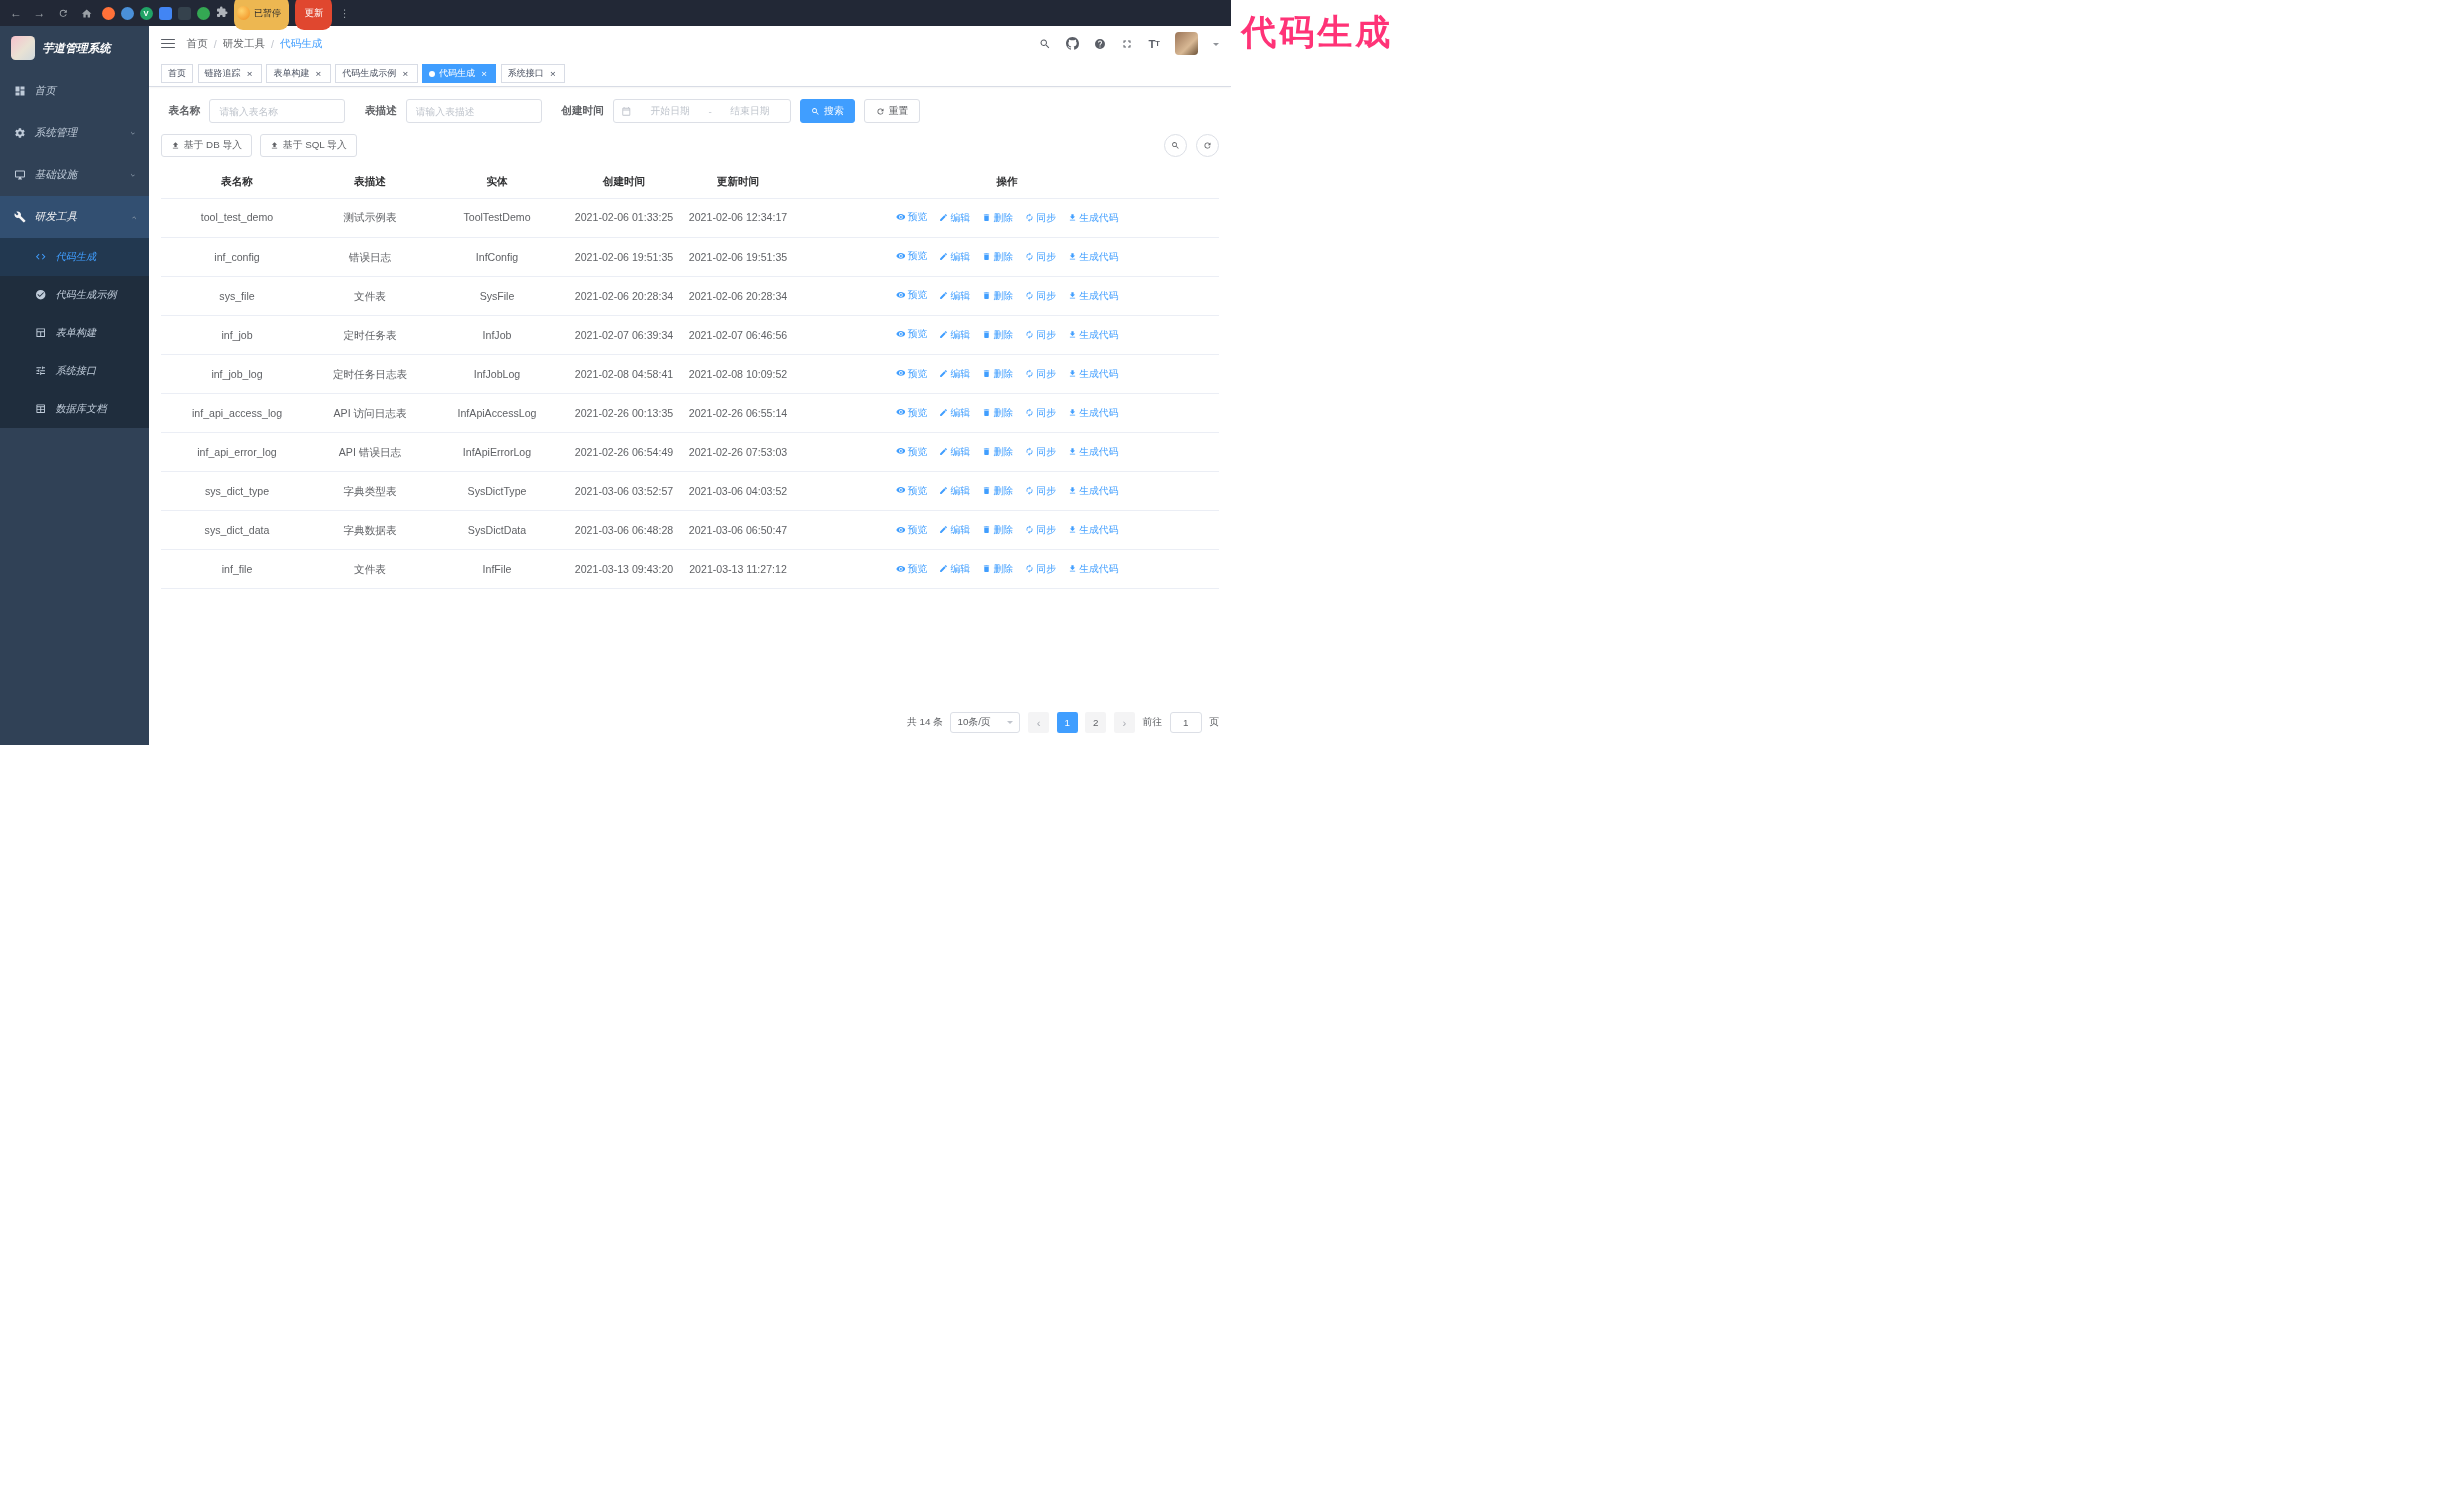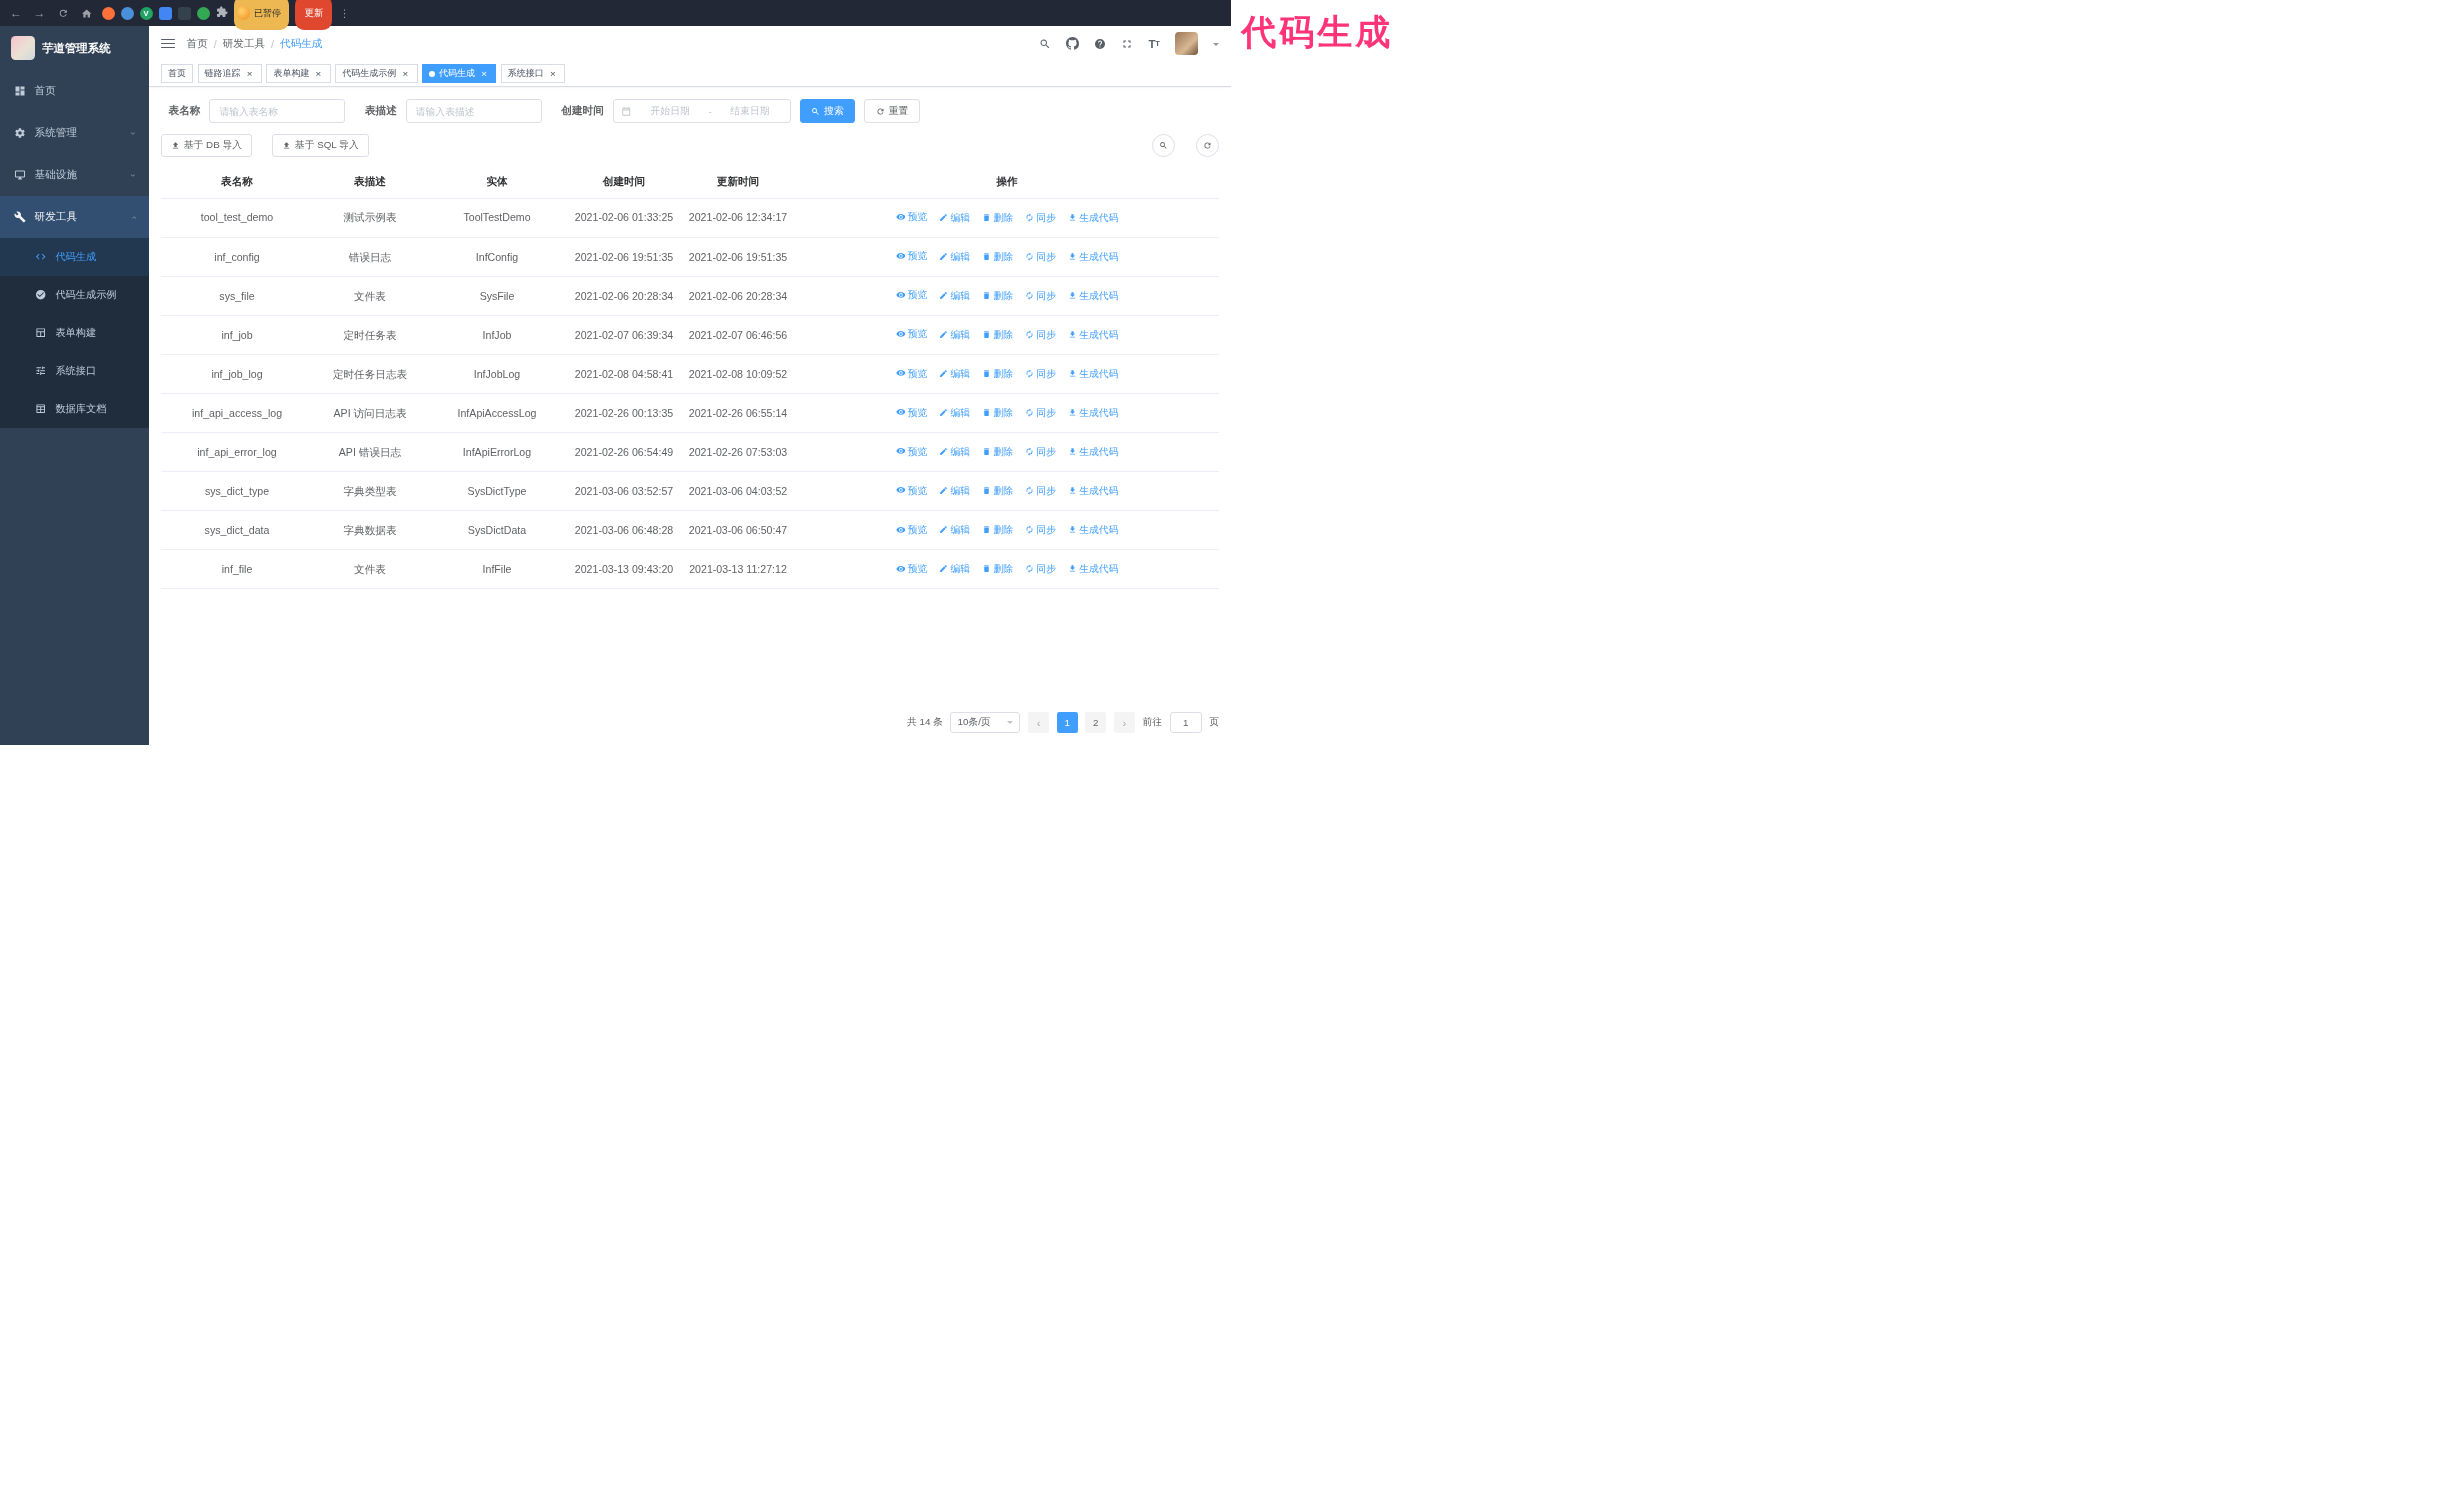--- a/index.html
+++ b/index.html
@@ -21,21 +21,21 @@
   .profile-chip .mini-avatar { width:13.6px; height:13.6px; border-radius:50%; background:radial-gradient(circle at 35% 35%, #ffd36b, #f08c1f); }
   .profile-chip span { font-size:9px; color:#2b2b2b; }
   .update-pill { height:34px; background:#e0472f; border:none; border-radius:9px; color:#fff; font-size:9.5px; padding:0 9px; cursor:pointer; }
   .kebab { color:#9aa0a6; font-size:10.6px; }
 
   
   .annotation { position:absolute; top:9px; left:53.5%; transform:translateX(-50%); font-size:35px; font-weight:bold; letter-spacing:3px; color:#ff3377; z-index:50; pointer-events:none; }
 
   
   .app { display:flex; height:719px; }
-  .sidebar { width:149px; background:#304156; color:#bfcbd9; flex-shrink:0; display:flex; flex-direction:column; }
+  .sidebar { width:149px; background:#304156; color:#bfcbd9; flex-shrink:0; display:flex; flex-direction:column;font-style:italic; }
   .logo-row { height:44px; display:flex; align-items:center; gap:7.6px; padding:0 10.6px; }
   .logo-avatar { width:24px; height:24px; border-radius:4.5px; background:linear-gradient(135deg,#f7c2cc 0%,#e9e2d4 55%,#cfd8dc 100%); flex-shrink:0; }
   .logo-title { color:#fff; font-size:11.4px; font-weight:bold; white-space:nowrap; }
   .menu-item { height:42px; display:flex; align-items:center; gap:9px; padding:0 13.6px; font-size:10.6px; cursor:pointer; color:#bfcbd9; }
   .menu-item svg { flex-shrink:0; }
   .menu-item.open { background:rgba(64,158,255,0.16); color:#f4f4f5; }
   .chev { margin-left:auto; font-size:9.8px; color:#8696a7; display:inline-block; transform:rotate(90deg); }
   .chev.up { transform:rotate(-90deg); }
   .submenu { background:#1f2d3d; }
   .submenu .menu-item { height:38px; padding-left:35px; font-size:10.2px; }
@@ -69,21 +69,21 @@
   .content { flex:1; padding:12px 12px 0 12px; display:flex; flex-direction:column; min-height:0; }
   .search-row { display:flex; align-items:center; gap:9px; flex-wrap:nowrap; }
   .form-label { font-size:10.6px; font-weight:bold; color:#606266; margin-left:10.6px; white-space:nowrap; }
   .form-label:first-child { margin-left:7.6px; }
   .el-input { height:24px; border:0.8px solid #dcdfe6; border-radius:3px; padding:0 9px; font-size:9.8px; color:#606266; width:136px; font-family:inherit; }
   .el-input::placeholder { color:#bfc4cc; }
   .date-range { width:178px; height:24px; border:0.8px solid #dcdfe6; border-radius:3px; display:flex; align-items:center; gap:6px; padding:0 7.6px; color:#bfc4cc; font-size:9.8px; }
   .date-range .ph { flex:1; text-align:center; }
   .btn { height:24px; border-radius:3px; font-size:9.8px; display:inline-flex; align-items:center; gap:3.8px; padding:0 10.6px; cursor:pointer; border:0.8px solid #dcdfe6; background:#fff; color:#606266; font-family:inherit; }
   .btn.primary { background:#409eff; border-color:#409eff; color:#fff; }
-  .toolbar-row { margin-top:10.6px; display:flex; align-items:center; gap:20px; }
+  .toolbar-row { margin-top:10.6px; display:flex; align-items:center; gap:8px; }
   .btn.small { height:23px; padding:0 9px; }
   .toolbar-spacer { flex:1; }
   .circle-btn { width:23px; height:23px; border-radius:50%; border:0.8px solid #dcdfe6; background:#fff; color:#606266; display:flex; align-items:center; justify-content:center; cursor:pointer; margin-left:1.5px; }
 
   
   table.data-table { width:100%; border-collapse:collapse; margin-top:9px; table-layout:fixed; }
   .data-table th { padding:9px 6px; font-size:10.6px; color:#303133; font-weight:bold; text-align:center; border-bottom:0.8px solid #ebeef5; }
   .data-table td { padding:10.6px 6px; font-size:10.6px; color:#606266; text-align:center; border-bottom:0.8px solid #ebeef5; word-break:break-all; line-height:1.55; vertical-align:middle; }
   .actions-cell { white-space:nowrap; }
   .action-link { display:inline-flex; align-items:center; gap:2.3px; color:#409eff; font-size:9.8px; margin:0 6px; cursor:pointer; text-decoration:none; }

